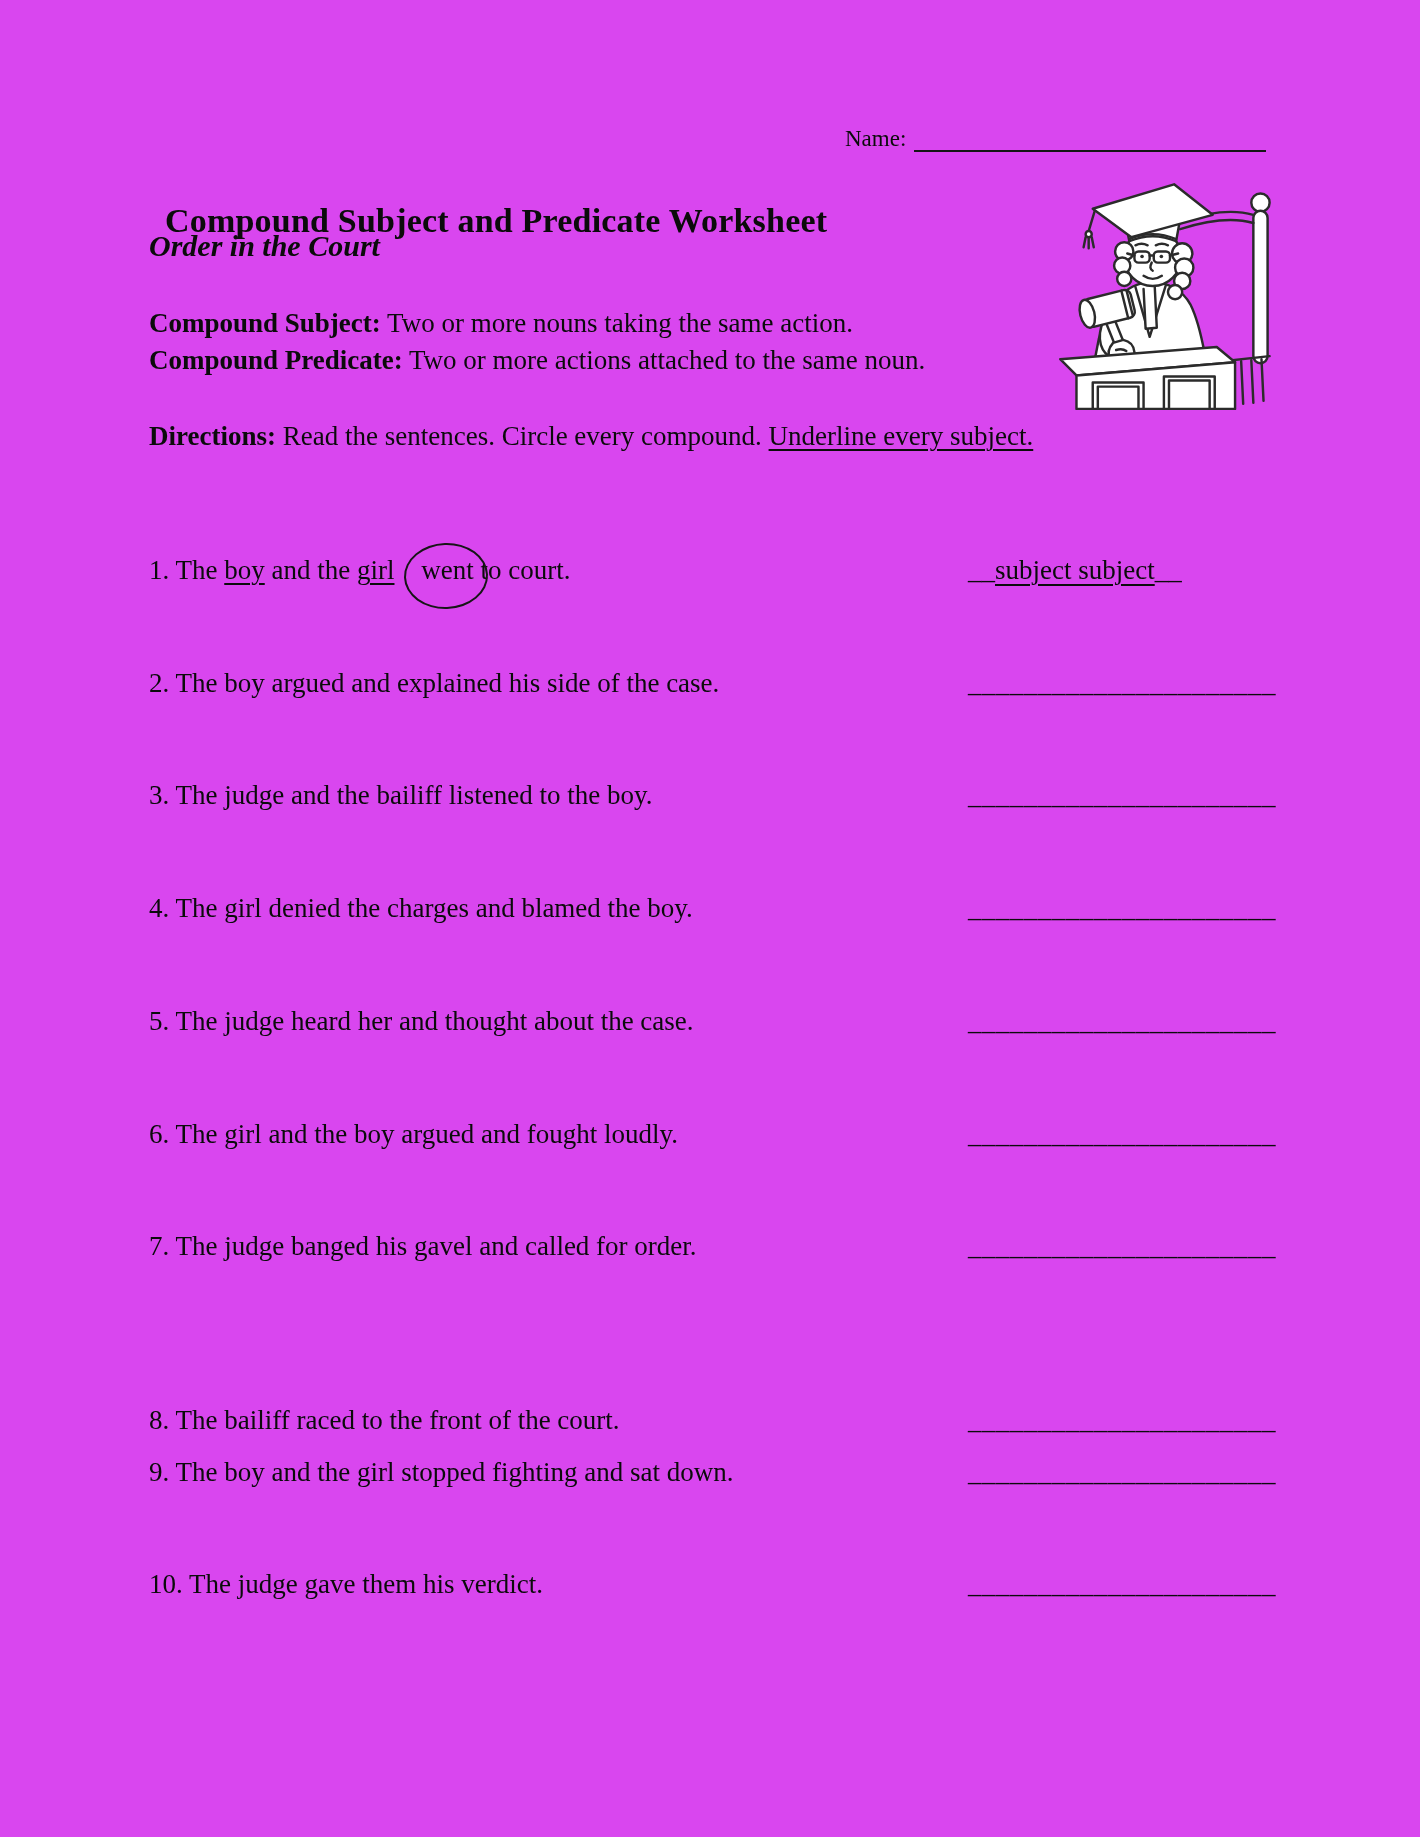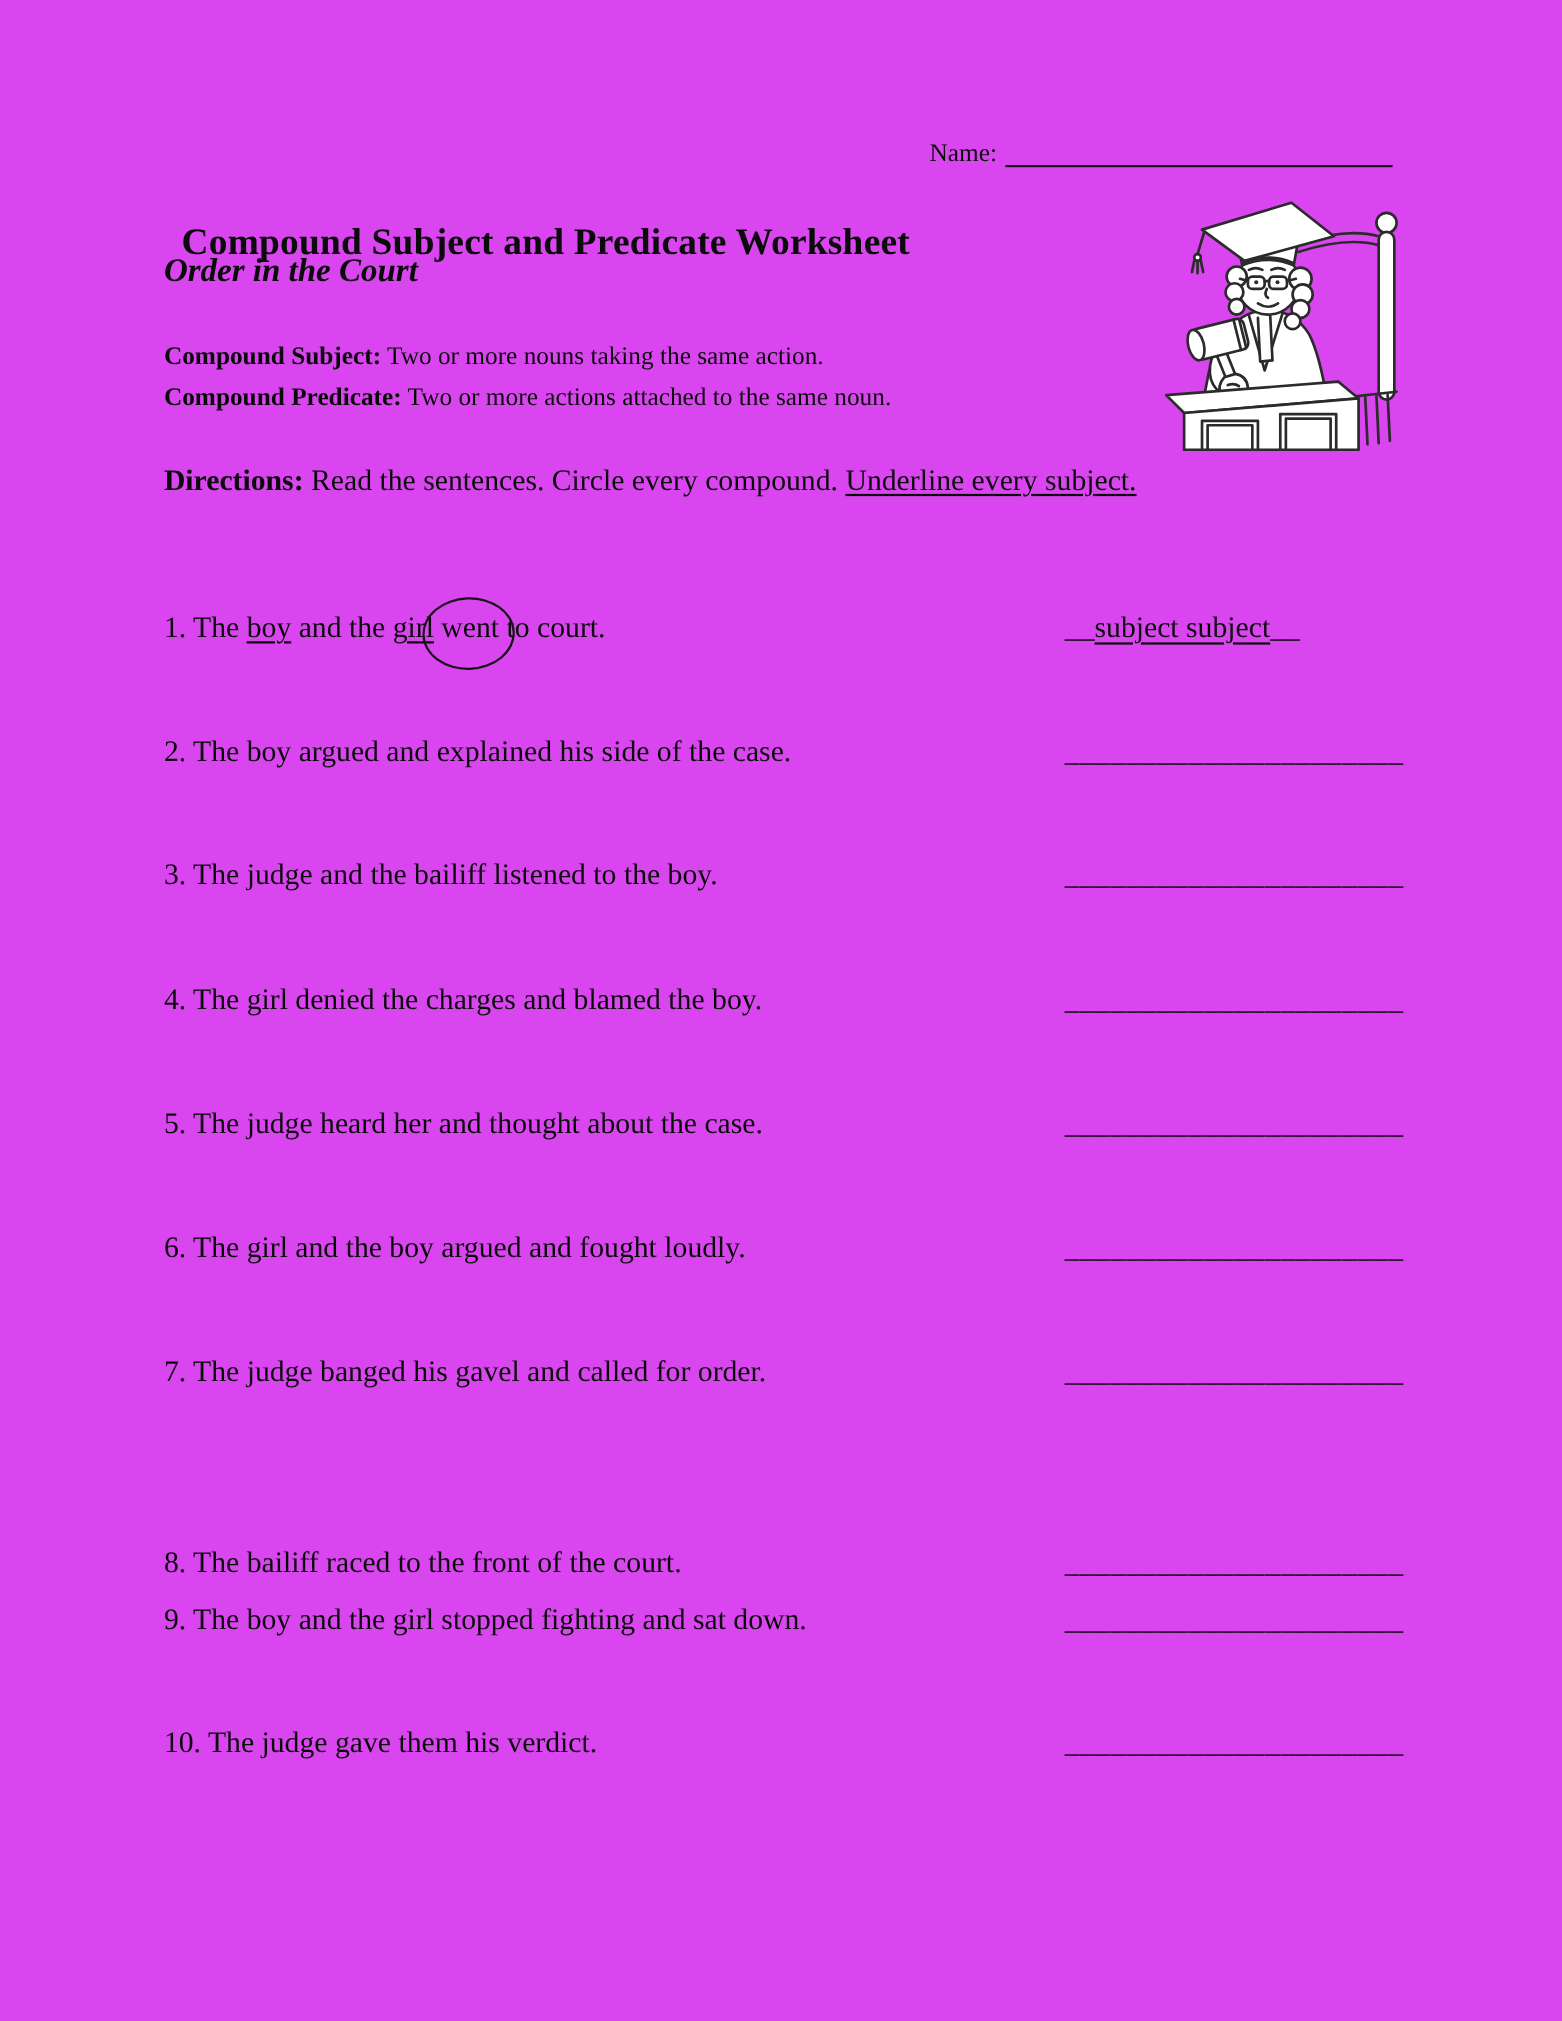--- a/index.html
+++ b/index.html
@@ -11,30 +11,30 @@
   .page{position:absolute;inset:0;background:#d946ef;}
 
   .name-row{position:absolute;left:845px;top:124px;font-size:23px;white-space:nowrap;}
   .name-line{display:inline-block;width:352px;height:26px;border-bottom:2px solid #151515;margin-left:8px;vertical-align:bottom;}
 
   .title{position:absolute;left:149px;top:186px;margin:16px;font-size:34px;font-weight:bold;letter-spacing:.2px;}
   .subtitle{position:absolute;left:149px;top:229px;margin:0;font-size:30px;font-weight:bold;font-style:italic;}
 
   .judge{position:absolute;left:1054px;top:164px;width:232px;height:246px;}
 
-  .defs{position:absolute;left:149px;top:305px;margin:0;font-size:23px;line-height:37px;white-space:nowrap;}
+  .defs{position:absolute;left:149px;top:305px;margin:0;font-size:27px;line-height:37px;white-space:nowrap;}
   .directions{position:absolute;left:149px;top:417px;margin:0;font-size:27px;line-height:39px;white-space:nowrap;}
   b{font-weight:bold;}
   .it{font-style:italic;}
   .ul{text-decoration:underline;text-decoration-thickness:2px;text-underline-offset:4px;}
 
   .s-row{position:absolute;left:149px;width:1160px;font-size:27px;line-height:33px;white-space:nowrap;}
   .s-row .answer{position:absolute;left:819px;top:0;}
   .u-sub{text-decoration:underline;text-decoration-thickness:2px;text-underline-offset:4px;}
-  .circled{position:relative;display:inline-block;}
+  .circled{position:relative;display:inline-block;margin-left:20px;}
   .circled::after{
     content:"";position:absolute;left:-17px;right:-15px;top:-11px;height:62px;
     border:2.5px solid #161616;border-radius:50%;transform:rotate(-2deg);pointer-events:none;
   }
   .ans-u{text-decoration:underline;text-decoration-thickness:2px;text-underline-offset:5px;}
   .blank{letter-spacing:.5px;}
 </style>
 </head>
 <body>
 

